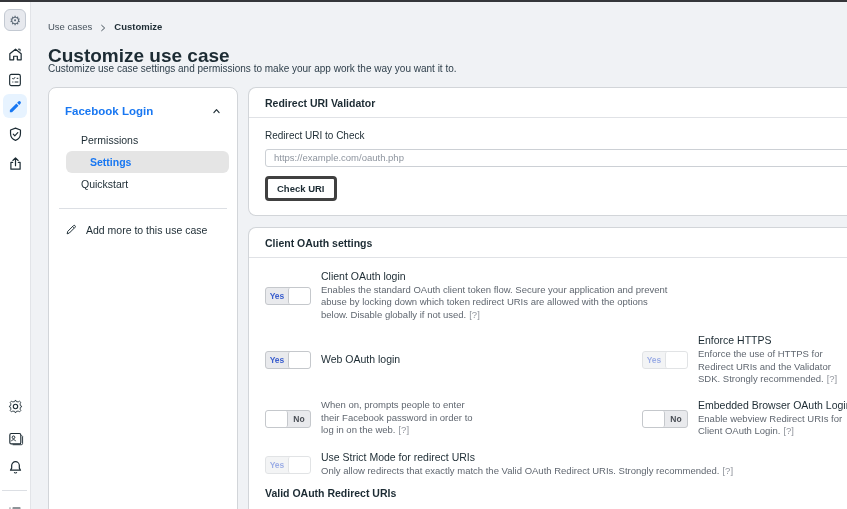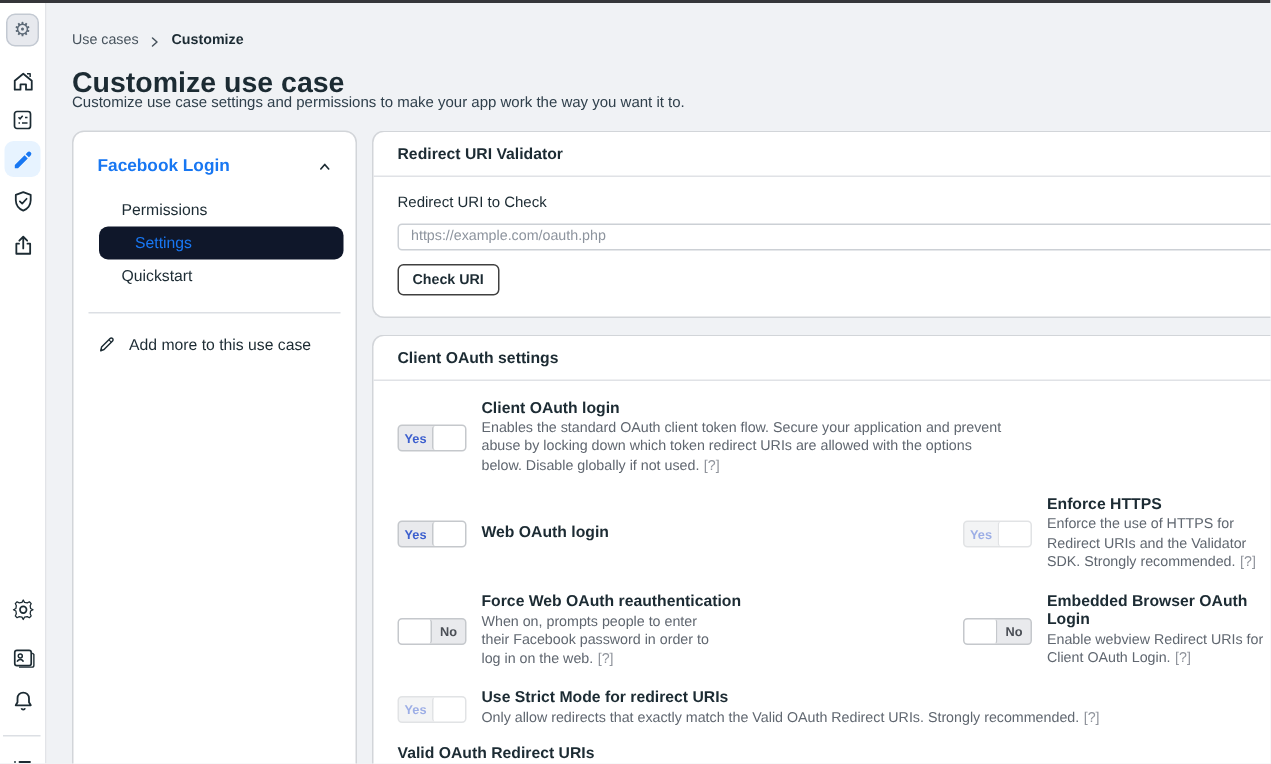--- a/index.html
+++ b/index.html
@@ -24,41 +24,41 @@
   .crumb-sep { color:#46525c; display:flex; }
   .crumb-current { font-weight:bold; color:#1c2b33; }
   .page-title { position:absolute; top:45px; left:48px; font-size:19px; font-weight:bold; color:#1c2b33; }
   .page-subtitle { position:absolute; top:63px; left:48px; font-size:10px; color:#30404c; }
 
   
   .panel { position:absolute; top:87px; left:48px; width:190px; height:440px; background:#fff; border:1px solid #d2d5d9; border-radius:8px 8px 0 0; }
   .panel-head { display:flex; align-items:center; justify-content:space-between; padding:17px 16px 12px 16px; cursor:pointer; }
   .panel-title { color:#1877f2; font-weight:bold; font-size:11.5px; }
   .panel-item { margin:0 8px; padding:5px 0 5px 24px; font-size:10.5px; color:#1c2b33; border-radius:6px; cursor:pointer; }
-  .panel-item.selected { background:#0f172a; color:#1877f2; font-weight:normal;margin-left:17px; }
+  .panel-item.selected { background:#e5e5e5; color:#1877f2; font-weight:bold;margin-left:17px; }
   .panel-divider { height:1px; background:#dcdfe4; margin:13px 10px 0 10px; }
   .panel-foot { display:flex; align-items:center; gap:8px; padding:14px 16px; font-size:10.5px; cursor:pointer; }
 
   
   .main { position:absolute; top:87px; left:248px; width:625px; }
   .card { background:#fff; border:1px solid #d2d5d9; border-radius:8px 0 0 8px; border-right:none; margin-bottom:11px; }
   .card-header { padding:9px 16px 8px 16px; font-size:10.5px; font-weight:bold; color:#1c2b33; border-bottom:1px solid #e0e2e6; }
   .card-body { padding:12px 16px 14px 16px; }
 
   .field-label { font-size:10px; color:#1c2b33; margin-bottom:6px; }
   .text-input { width:100%; height:18px; border:1px solid #ccd0d5; border-radius:3px; font-size:9.5px; padding:0 8px; color:#1c2b33; font-family:inherit; outline:none; }
   .text-input::placeholder { color:#8d949e; }
-  .btn { display:inline-block; margin-top:9px; background:#fff; border:1px solid #404040; border-radius:4px; font-size:9.5px; font-weight:bold; color:#1c2b33; padding:4px 9px; cursor:pointer; font-family:inherit; }
+  .btn { display:inline-block; margin-top:9px; background:#fff; border:3px solid #404040; border-radius:4px; font-size:9.5px; font-weight:bold; color:#1c2b33; padding:4px 9px; cursor:pointer; font-family:inherit; }
 
   
   .srow { display:flex; margin-bottom:13px; }
   .scell { display:flex; gap:10px; align-items:center; }
   .scell.colL { width:377px; flex:none; }
   .scell.colR { flex:1; }
-  .stitle { font-size:10.5px; font-weight:bold; color:#1c2b33; margin-bottom:2px; }
+  .stitle { font-size:10.5px; font-weight:normal; color:#1c2b33; margin-bottom:2px; }
   .sdesc { font-size:9.5px; color:#606770; line-height:1.32; }
   .sdesc .help { color:#90949c; text-decoration:none; margin-left:3px; cursor:pointer; }
   .w350 { max-width:352px; } .w160 { max-width:162px; } .w150 { max-width:152px; }
 
   
   .toggle { width:46px; height:18px; border:1px solid #c5c8cc; border-radius:3px; background:#e9eaed; display:flex; overflow:hidden; flex:none; cursor:pointer; margin-top:1px; }
   .toggle .lab { flex:1; display:flex; align-items:center; justify-content:center; font-size:8.5px; font-weight:bold; color:#3c5fce; }
   .toggle .knob { width:22px; flex:none; background:#fff; border-left:1px solid #c5c8cc; border-radius:2px; }
   .toggle.no { flex-direction:row-reverse; }
   .toggle.no .lab { color:#4b4f56; }
@@ -219,21 +219,20 @@
         </div>
       </div>
 
       <div class="srow">
         <div class="scell colL">
           <div class="toggle no">
             <span class="lab">No</span>
             <span class="knob"></span>
           </div>
           <div class="stext">
-            <div class="stitle">Force Web OAuth reauthentication</div>
             <div class="sdesc w160"><span>When on, prompts people to enter their Facebook password in order to log in on the web.</span><a class="help">[?]</a></div>
           </div>
         </div>
         <div class="scell colR">
           <div class="toggle no">
             <span class="lab">No</span>
             <span class="knob"></span>
           </div>
           <div class="stext">
             <div class="stitle">Embedded Browser OAuth Login</div>

